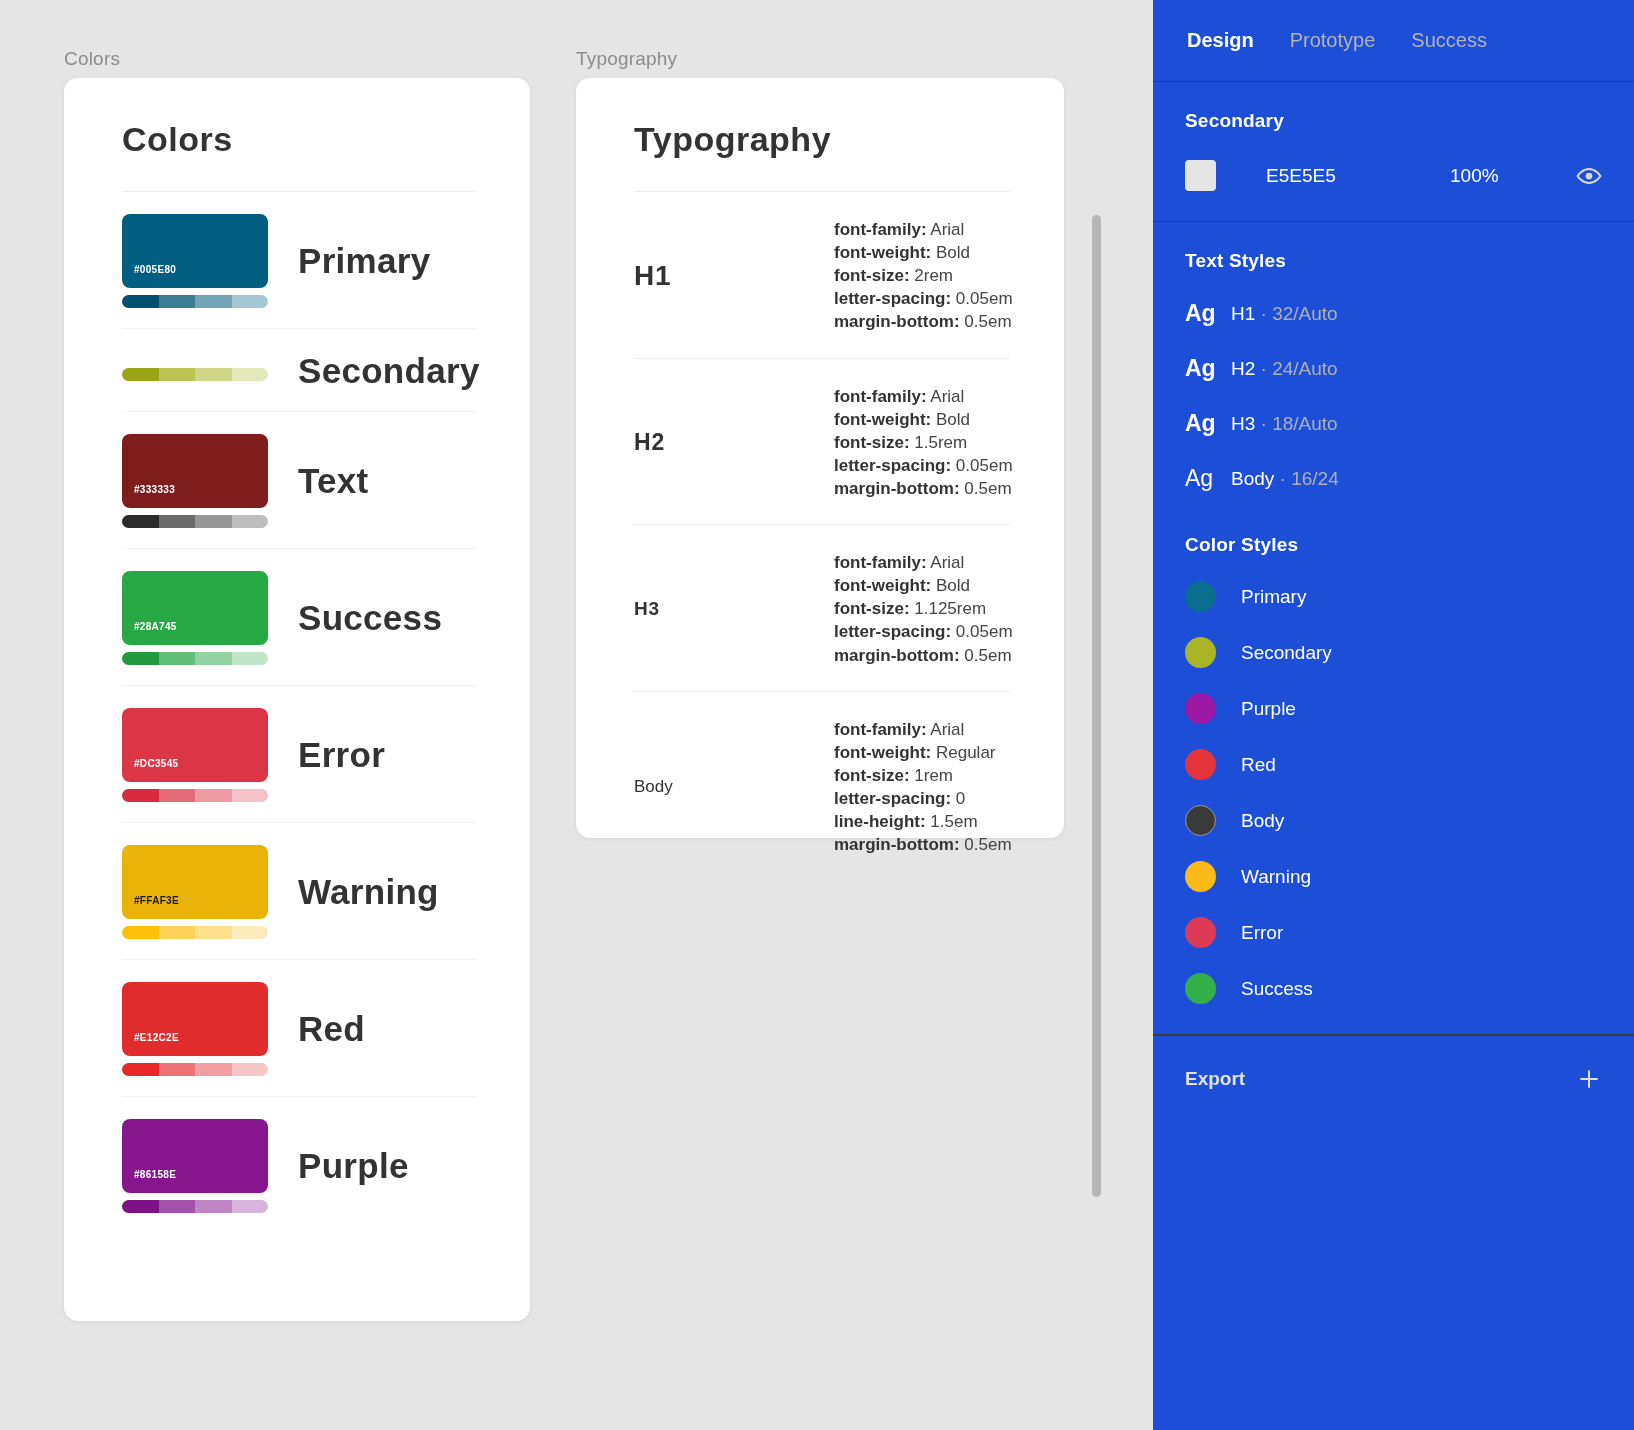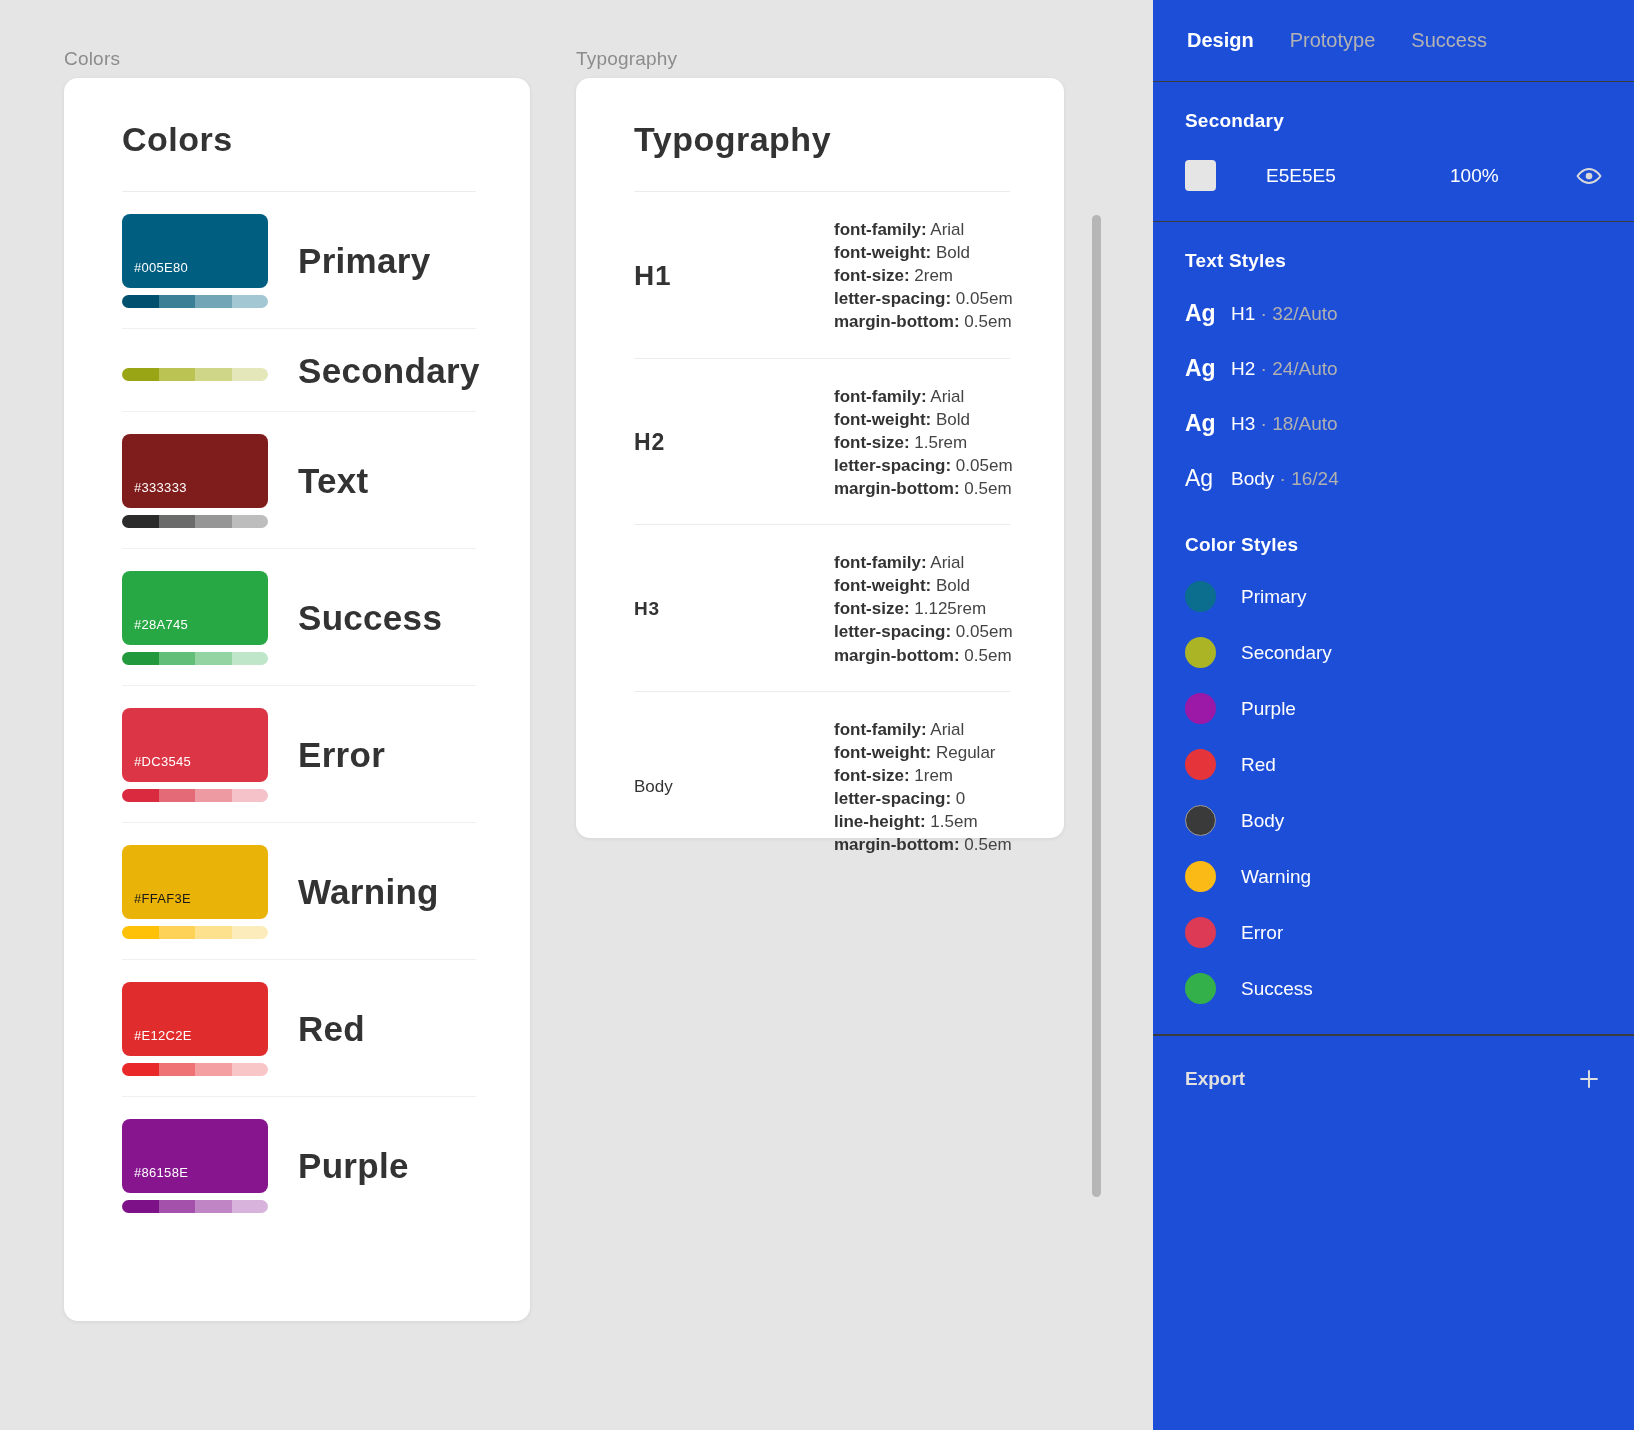--- a/index.html
+++ b/index.html
@@ -46,21 +46,21 @@
     border-bottom:1px solid #f0f0f0;
   }
   .swatch-row:last-child { border-bottom:none; }
   .swatch-block { width:146px; flex:0 0 146px; }
   .swatch-chip {
     height:74px; border-radius:8px;
     position:relative;
   }
   .swatch-hex {
     position:absolute; left:12px; bottom:13px;
-    font-size:13px; font-weight:normal;
+    font-size:10px; font-weight:bold;
     letter-spacing:.3px;
   }
   .tint-bar {
     margin-top:7px; height:13px; border-radius:7px;
     display:flex; overflow:hidden;
   }
   .tint-bar span { flex:1; }
   .swatch-name {
     margin-left:30px;
     font-size:35px; font-weight:bold; color:#333333;

